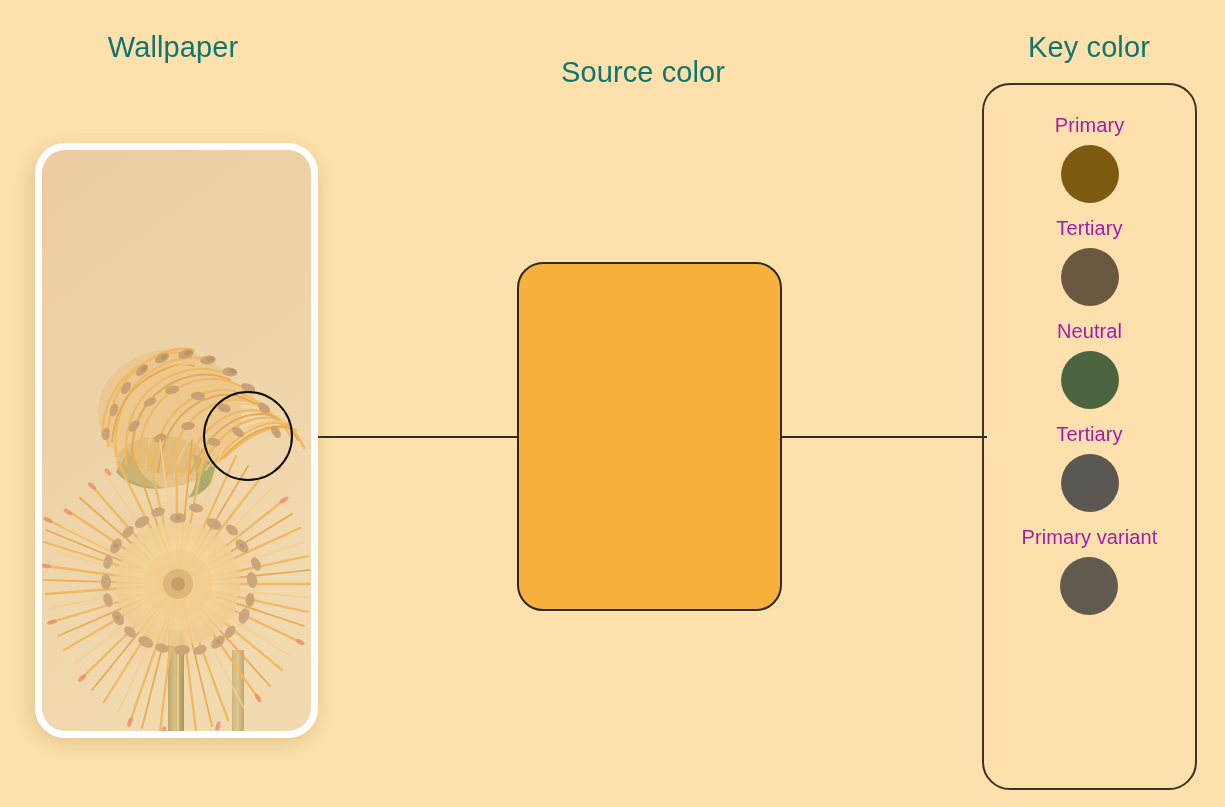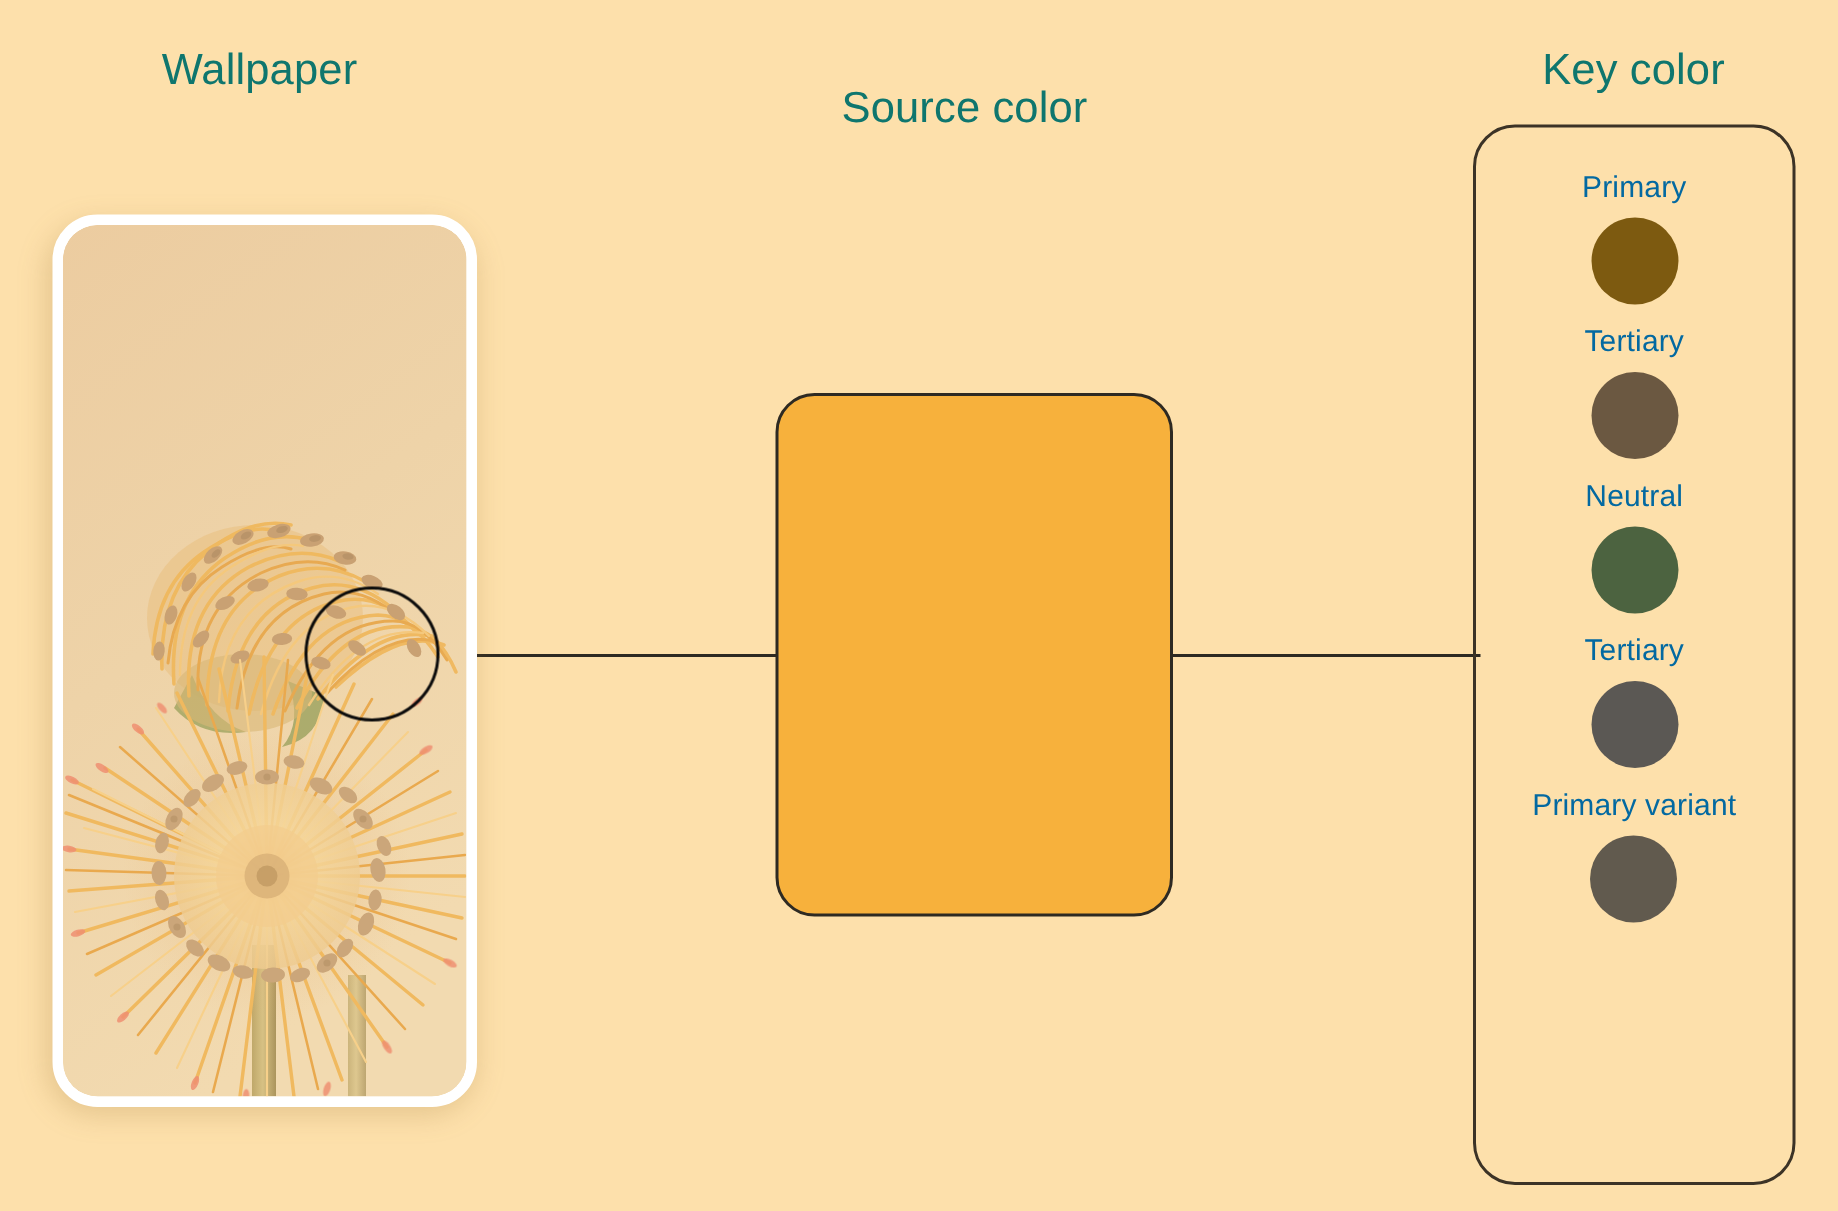--- a/index.html
+++ b/index.html
@@ -124,21 +124,21 @@
   }
   .key-color-item {
     display: flex;
     flex-direction: column;
     align-items: center;
     margin-bottom: 14px;
   }
   .key-color-label {
     font-size: 20px;
     font-weight: 400;
-    color: #0369a1;
+    color: #a21caf;
     letter-spacing: 0.1px;
     white-space: nowrap;
     margin-bottom: 8px;
   }
   .key-color-swatch {
     width: 58px;
     height: 58px;
     border-radius: 50%;
   }
 </style>

